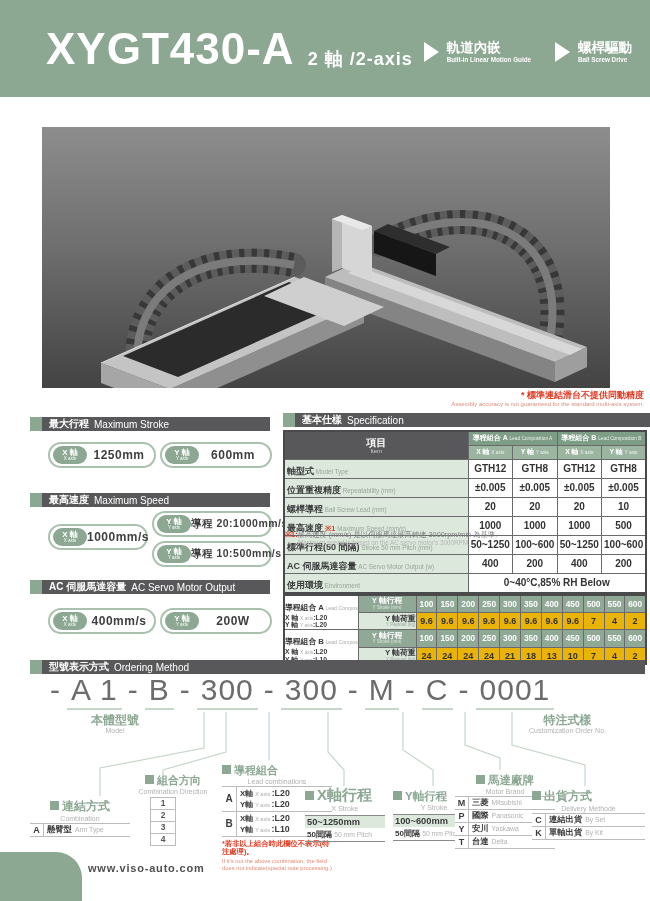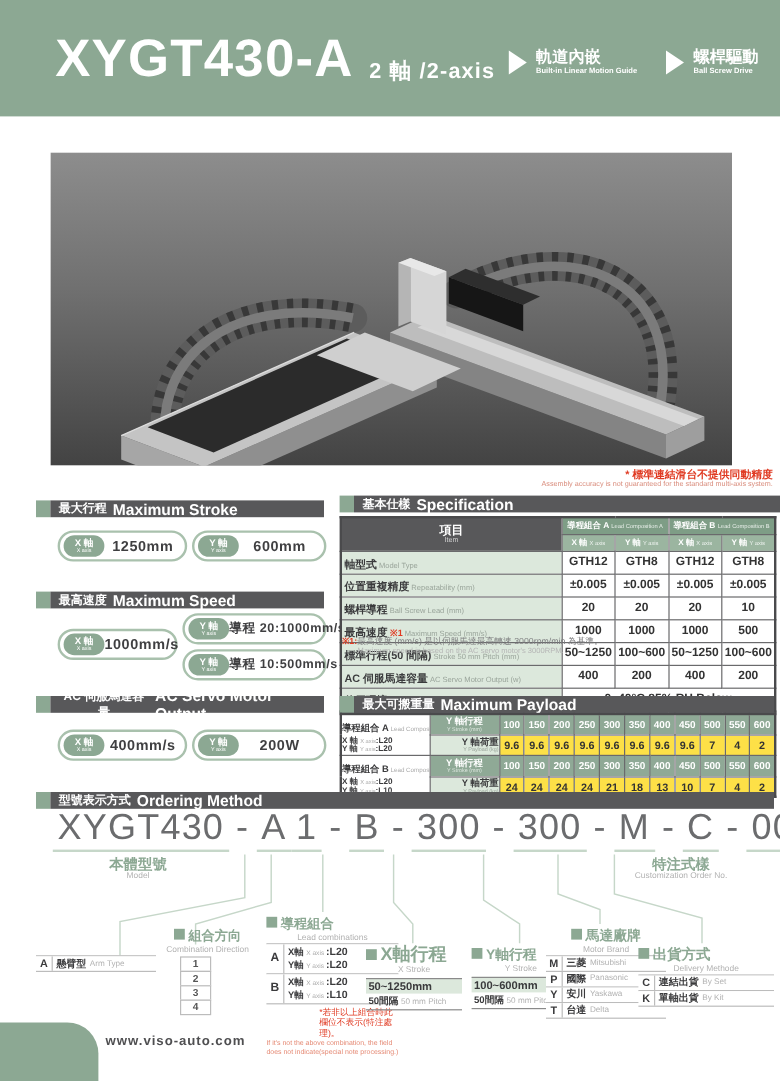--- a/index.html
+++ b/index.html
@@ -26,21 +26,21 @@
   .in-en{font-size:6px;color:#a3a3a3;display:block;}
   .accnote{position:absolute;right:6px;top:390px;text-align:right;line-height:1.25;}
   .an-zh{font-size:9px;font-weight:bold;color:#e03a22;display:block;}
   .an-en{font-size:6px;color:#d98c7c;display:block;}
 
   
   .secbar{position:absolute;height:14px;display:flex;}
   .secbar-accent{width:12px;background:#8ca893;}
   .secbar-body{flex:1;background:#58585a;color:#fff;display:flex;align-items:center;gap:5px;padding-left:7px;}
   .sb-zh{font-size:10px;font-weight:bold;text-align:center;}
-  .sb-en{font-size:13px;font-weight:bold;}
+  .sb-en{font-size:10px;font-weight:normal;}
 
   
   .pill{position:absolute;height:26px;background:#fff;border:2px solid #a9c1ad;border-radius:15px;
         display:flex;align-items:center;padding:1px 3px;box-sizing:border-box;}
   .pill-badge{min-width:34px;height:18px;background:#8ca893;border-radius:9px;color:#fff;
         display:flex;flex-direction:column;align-items:center;justify-content:center;line-height:1;}
   .pb-zh{font-size:8px;font-weight:bold;}
   .pb-en{font-size:4.5px;}
   .pill-val{flex:1;text-align:center;font-weight:bold;font-size:12px;color:#3f3f41;letter-spacing:.5px;white-space:nowrap;}
   .pill--speed .pill-val{font-size:10.5px;}
@@ -76,21 +76,21 @@
   .pc-en{font-size:5.2px;color:#ababab;}
   .pc-line{display:block;font-size:6.8px;font-weight:bold;color:#3b3b3d;line-height:1.15;}
   .pc-ax-en{font-size:4.8px;color:#ababab;font-weight:normal;}
   .pay-stroke-label{background:#8fa996;text-align:center;color:#fff;}
   .psl-zh{font-size:7.8px;font-weight:bold;display:block;line-height:1.1;}
   .psl-en{font-size:4.5px;display:block;color:#dde7df;line-height:1;}
   .pay-stroke-val{background:#8fa996;color:#fff;text-align:center;font-size:8.3px;font-weight:bold;height:15px;}
   .pay-load-label{background:#dce8dc;text-align:right;}
   .pll-zh{font-size:7.8px;font-weight:bold;color:#3b3b3d;display:block;line-height:1.1;}
   .pll-en{font-size:4.5px;color:#9aa59b;display:block;line-height:1;}
-  .pay-load-val{background:#fde047;text-align:center;font-size:9px;font-weight:bold;color:#333;height:15px;}
+  .pay-load-val{background:#eab308;text-align:center;font-size:9px;font-weight:bold;color:#333;height:15px;}
 
   
   .model-line{position:absolute;left:44px;top:673px;display:flex;align-items:flex-start;
               color:#6b6c6e;font-size:30px;letter-spacing:1px;line-height:1.15;}
   .seg{padding:0 4px;}
   .seg.u{border-bottom:2px solid #c6d7c9;}
   .seg.sep{padding:0 6px;}
   .ord-label{position:absolute;text-align:center;line-height:1.2;}
   .ol-zh{font-size:12px;font-weight:bold;color:#8ca893;display:block;}
   .ol-en{font-size:7px;color:#b2b2b2;display:block;}
@@ -112,21 +112,21 @@
           font-size:8.5px;font-weight:bold;color:#555;line-height:11px;background:#fff;}
   .leadrows{border-top:1px solid #bcbcbc;}
   .leadrow{display:flex;border-bottom:1px solid #bcbcbc;background:#fff;}
   .leadrow-code{width:14px;border-right:1px solid #bcbcbc;display:flex;align-items:center;justify-content:center;
                 font-size:10px;font-weight:bold;color:#3b3b3d;}
   .leadrow-body{padding:1px 3px;line-height:1.15;}
   .ll{display:block;font-size:7.8px;font-weight:bold;color:#3b3b3d;white-space:nowrap;}
   .ll .ax-en{font-size:5.5px;color:#ababab;font-weight:normal;}
   .ll .lead-val{font-size:8.8px;}
   .rednote{margin-top:3px;width:112px;}
-  .rn-zh{font-size:7.3px;font-weight:normal;color:#e03a22;line-height:1.2;display:block;margin-left:44px;}
+  .rn-zh{font-size:7.3px;font-weight:bold;color:#e03a22;line-height:1.2;display:block;}
   .rn-en{font-size:5.8px;color:#e58a75;line-height:1.2;display:block;margin-top:1px;}
   .range-row{background:#dce8dc;border-top:1px solid #8a8a8a;font-size:9.3px;font-weight:bold;
              color:#3b3b3d;padding:1px 2px;margin-top:2px;}
   .pitch-row{border-bottom:1px solid #8a8a8a;padding:1px 2px;font-size:8px;white-space:nowrap;}
   .pitch-zh{font-weight:bold;color:#3b3b3d;font-size:8px;}
   .pitch-en{color:#b2b2b2;font-size:6.8px;}
 
   
   .footer-shape{position:absolute;left:0;top:852px;width:82px;height:49px;background:#8ca893;
                 border-top-right-radius:26px;}
@@ -371,27 +371,20 @@
           <td class="spec-span" colspan="4">0~40°C,85% RH Below</td>
         </tr>
       </tbody>
   </table>
 
   <div class="footnote">
     <span class="fn-zh"><span class="mark">※1:</span><span>最高速度 (mm/s) 是以伺服馬達最高轉速 3000rpm/min 為基準。</span></span>
     <span class="fn-en">Maximum speed is based on the AC servo motor's 3000RPM.</span>
   </div>
 
-  <div class="secbar" style="left:283px;top:580px;width:362px;">
-    <span class="secbar-accent"></span>
-    <span class="secbar-body">
-      <span class="sb-zh">最大可搬重量</span>
-      <span class="sb-en">Maximum Payload</span>
-    </span>
-  </div>
 
   <table class="pay">
     <colgroup>
         <col style="width:74px">
         <col style="width:58px">
       <col style="width:20.9px">
         <col style="width:20.9px">
         <col style="width:20.9px">
         <col style="width:20.9px">
         <col style="width:20.9px">
@@ -486,21 +479,20 @@
 
   <div class="secbar" style="left:30px;top:660px;width:615px;">
     <span class="secbar-accent"></span>
     <span class="secbar-body">
       <span class="sb-zh">型號表示方式</span>
       <span class="sb-en">Ordering Method</span>
     </span>
   </div>
 
   <div class="model-line">
-      <span class="seg u">XYGT430</span>
       <span class="seg sep">-</span>
       <span class="seg u">A</span>
       <span class="seg u">1</span>
       <span class="seg sep">-</span>
       <span class="seg u">B</span>
       <span class="seg sep">-</span>
       <span class="seg u">300</span>
       <span class="seg sep">-</span>
       <span class="seg u">300</span>
       <span class="seg sep">-</span>
@@ -526,20 +518,24 @@
       <polyline points="226,712 226,752 163,770 163,787"></polyline>
       <polyline points="269,712 269,760"></polyline>
       <polyline points="328,712 328,752 344,770 344,786"></polyline>
       <polyline points="403,712 403,750 433,770 433,786"></polyline>
       <polyline points="465,712 465,745 500,758 500,770"></polyline>
       <polyline points="512,712 512,745 585,765 585,786"></polyline>
     </g>
   </svg>
 
   <div class="obox" style="left:30px;top:796px;width:100px;">
+    <div style="text-align:center;">
+      <span class="ot-sq"></span><span class="ot-zh">連結方式</span>
+      <span class="ot-en">Combination</span>
+    </div>
     <div class="orow-list">
         <div class="orow">
           <span class="orow-code">A</span>
           <span class="orow-zh">懸臂型</span>
           <span class="orow-en">Arm Type</span>
         </div>
       </div>
   </div>
 
   <div class="obox" style="left:128px;top:770px;width:90px;">

